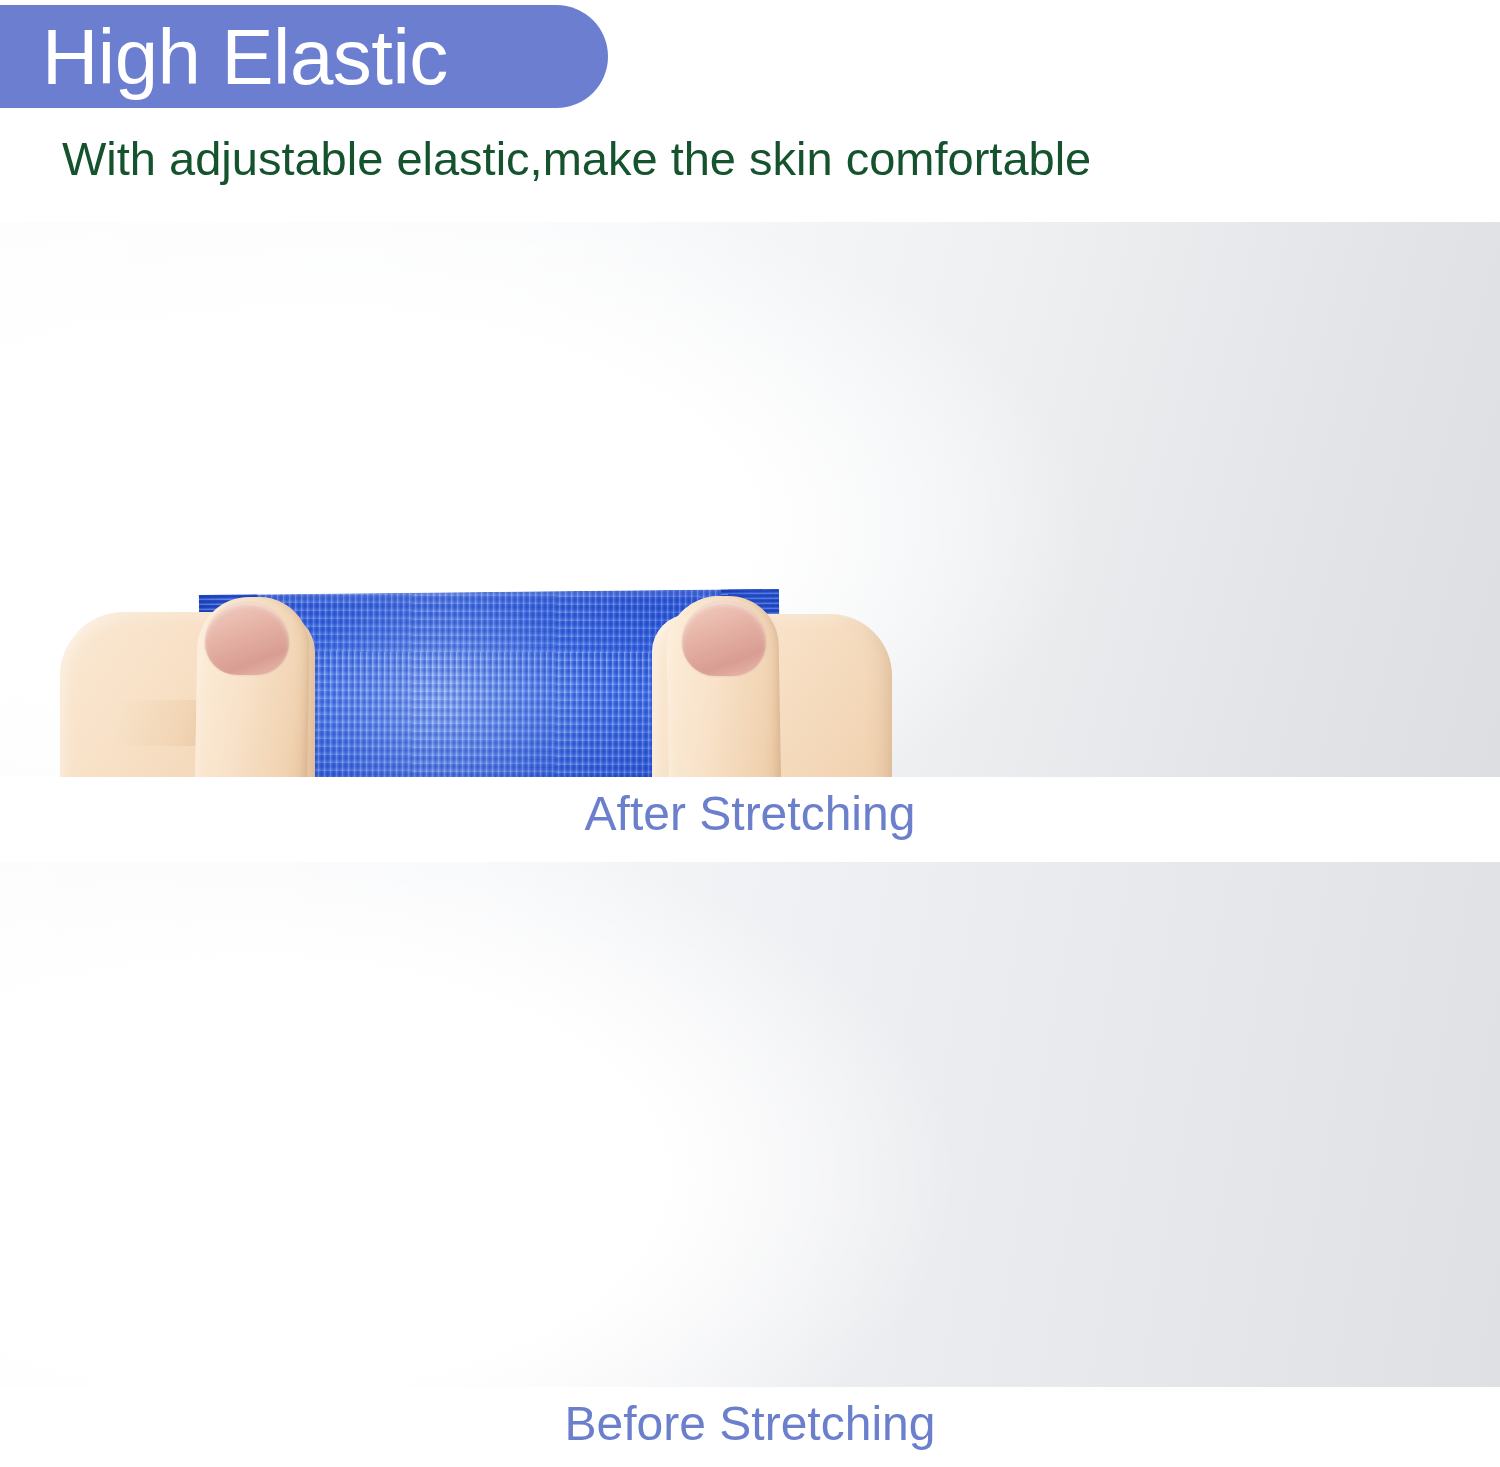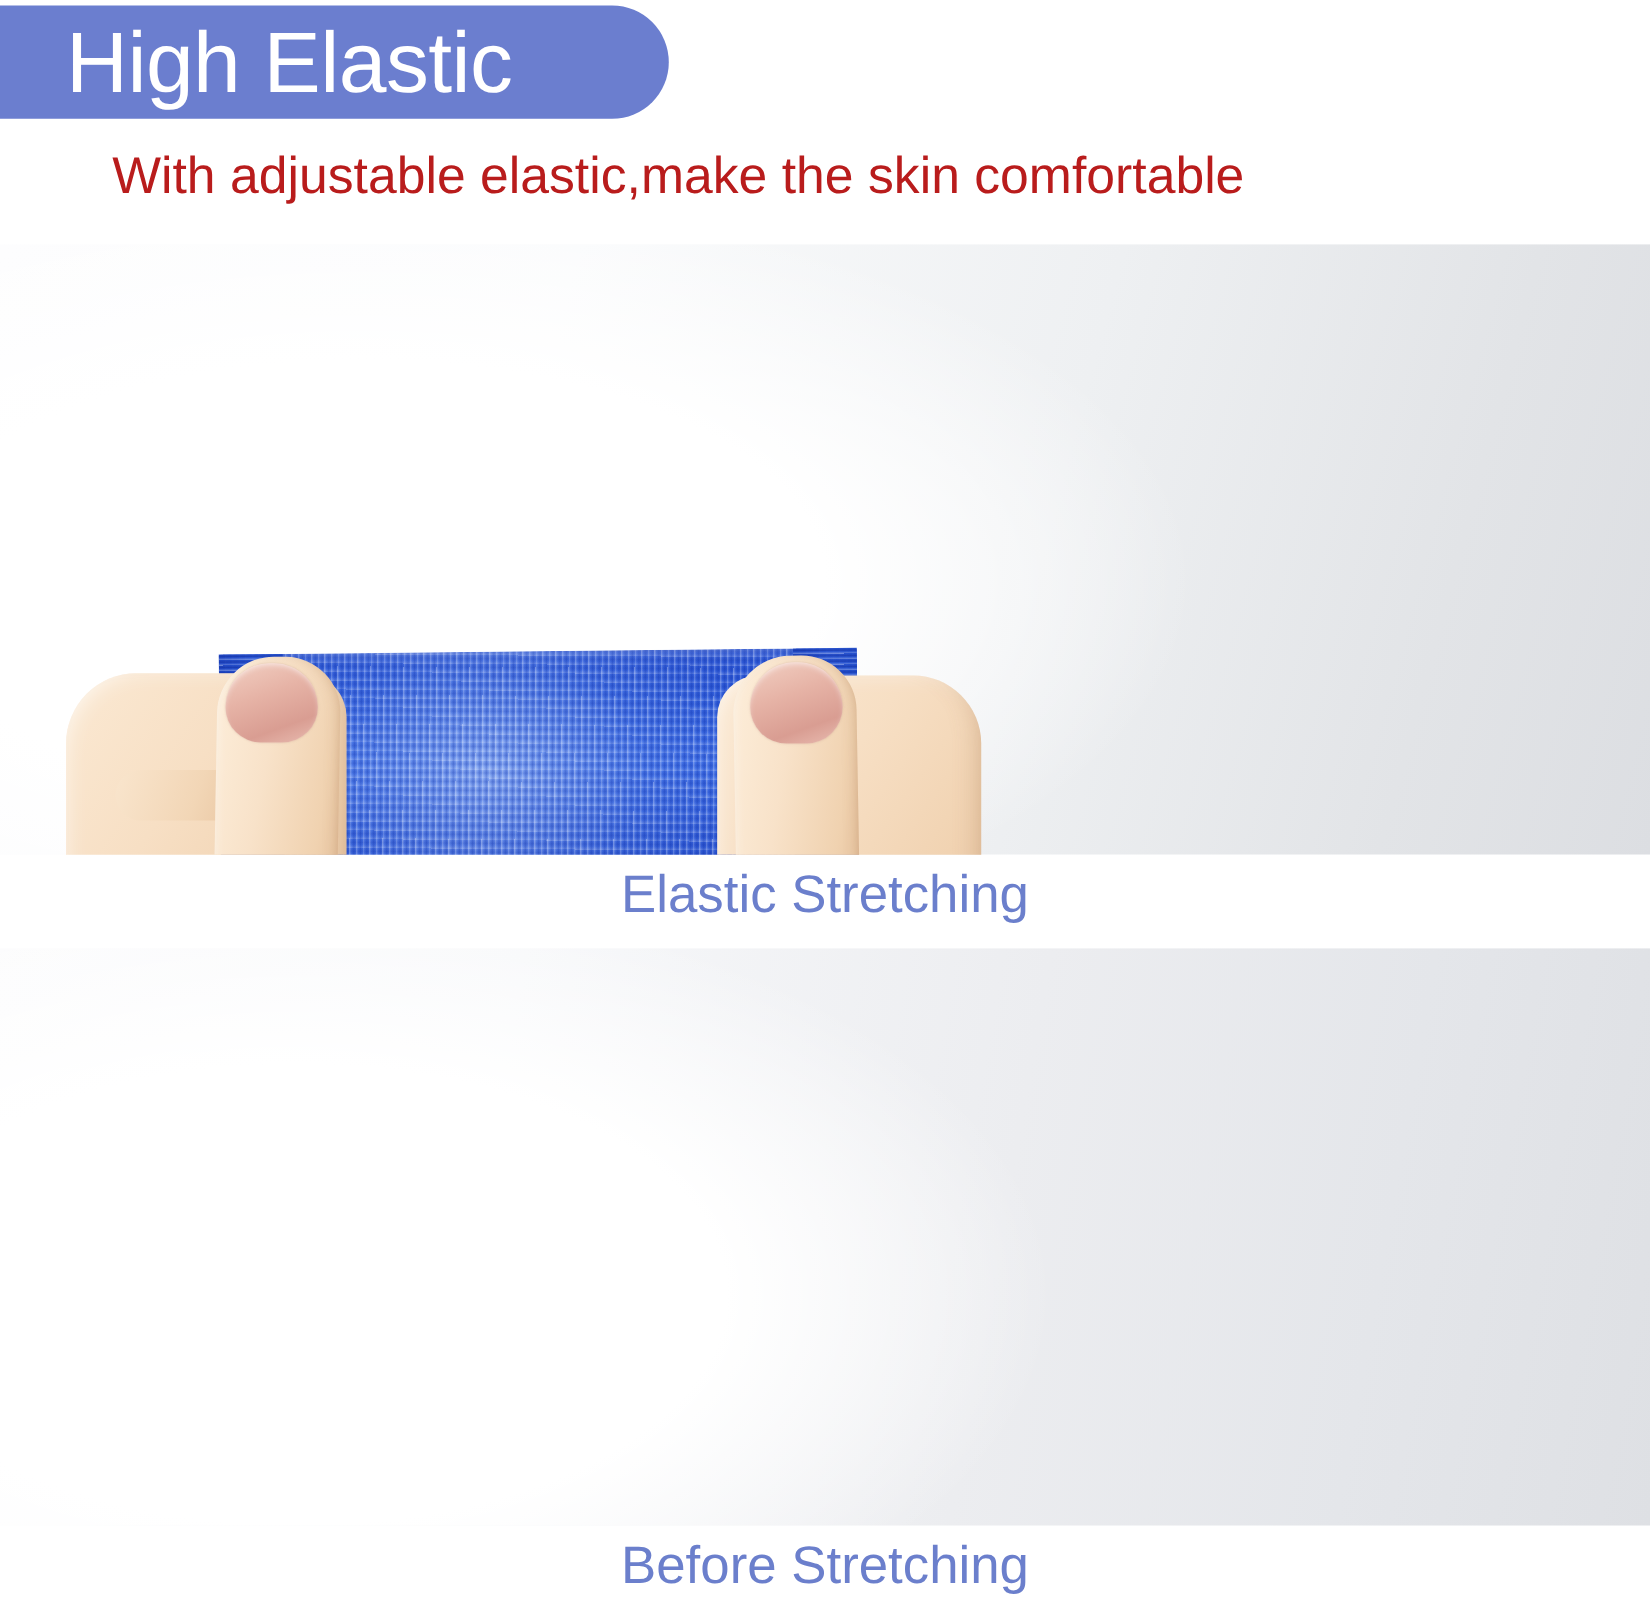--- a/index.html
+++ b/index.html
@@ -19,41 +19,40 @@
   .header-badge {
     position: absolute;
     left: 0;
     top: 5px;
     width: 608px;
     height: 103px;
     background: #6B7ECF;
     border-radius: 0 52px 52px 0;
     display: flex;
     align-items: center;
-    padding-left: 60px;
+    padding-left: 42px;
     box-sizing: border-box;
   }
   .header-title {
     color: #ffffff;
     font-size: 78px;
     line-height: 78px;
     font-weight: 400;
     letter-spacing: -0.5px;
     white-space: nowrap;
   }
   .header-subtitle {
     position: absolute;
     left: 62px;
     top: 131px;
-    color: #b91c1c;
+    color: #14532d;
     font-size: 47px;
     line-height: 56px;
     font-weight: 400;
     white-space: nowrap;
-    margin-left: 40px;
   }
 
   
   .photo-panel {
     position: absolute;
     overflow: hidden;
   }
   .panel-before {
     left: 0;
     top: 222px;
@@ -226,21 +225,21 @@
     <div class="nail p1-lh-nail"></div>
   </div>
 
   <div class="hand">
     <div class="palm p1-rh-palm"></div>
     <div class="finger p1-rh-finger"></div>
     <div class="nail p1-rh-nail"></div>
   </div>
 </div>
 
-<div class="caption caption-before">Elastic Stretching</div>
+<div class="caption caption-before">After Stretching</div>
 
 <div class="photo-panel panel-after">
   <div class="panel-bg"></div>
 
   <div class="hand">
     
     
     
     
     

